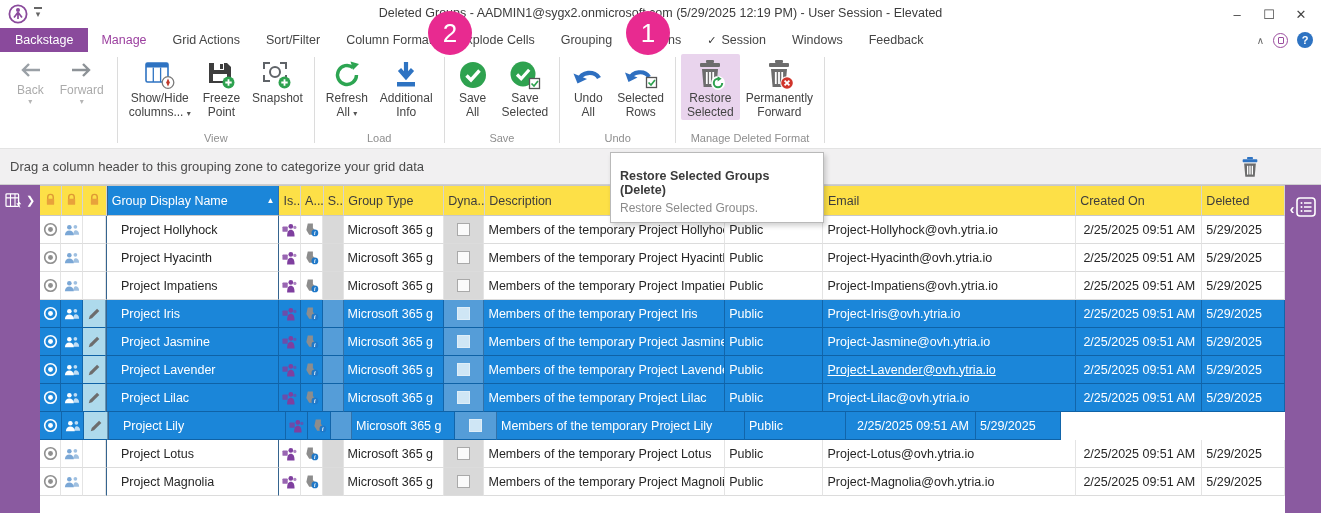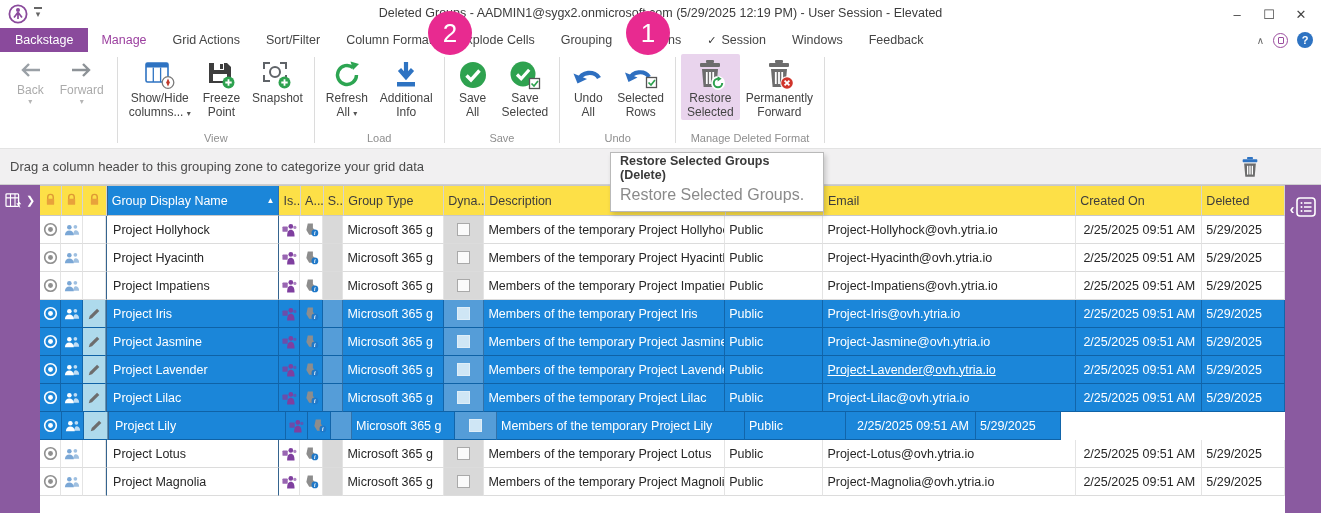--- a/index.html
+++ b/index.html
@@ -54,34 +54,34 @@
   .side-right .fly { height:47px; display:flex; align-items:center; justify-content:center; gap:2px; color:#fff; }
   .fly-chev { font-size:14px; font-weight:bold; color:#fff; }
   .grid-main { position:absolute; left:40px; top:0; width:1245px; height:328px; overflow:hidden; }
   .grow { display:flex; height:28px; }
   .ghead { display:flex; height:31px; border-top:1px solid #c8c8c8; background:#fde047; }
   .hcell { display:flex; align-items:center; padding:0 4px; border-right:1px solid #d4d4d4; border-bottom:1px solid #c8c8c8; color:#3d3d3d; overflow:hidden; white-space:nowrap; }
   .hcell.h-name { background:#1b86d9; color:#fff; border-right:1px solid #2f6fae; justify-content:space-between; }
   .h-sort { font-size:8px; color:#fff; margin-left:4px; }
   .cell { display:flex; align-items:center; padding:0 4px; border-right:1px solid #e4e4e4; border-bottom:1px solid #dcdcdc; overflow:hidden; white-space:nowrap; color:#262626; }
   .cell.icn-c { justify-content:center; padding:0; }
-  .grow .c-name { border-left:1px solid #35648f; border-right:1px solid #35648f; padding-left:6px; }
+  .grow .c-name { border-left:1px solid #35648f; border-right:1px solid #35648f; padding-left:14px; }
   .ghead .h-name { border-left:1px solid #35648f; }
   .c-grey { background:#d9d9d9; }
   .c-created { justify-content:flex-end; padding-right:6px; }
   .grow.sel .cell { background:#1b86d9; color:#fff; border-right:1px solid rgba(8,62,112,.45); border-bottom:1px solid #0f62a6; }
   .grow.sel .c-grey { background:#559dd8; }
   .grow.sel .c-edit { background:#aedaec; }
   .cb { width:13px; height:13px; border:1px solid #a9a9a9; background:#fafafa; margin:0 auto; }
   .grow.sel .cb { border-color:#dfeef8; background:#cfe6f5; }
 
   
-  .tooltip { position:absolute; left:610px; top:152px; width:214px; background:#fff; border:1px solid #b9b9b9; box-shadow:2px 3px 5px rgba(0,0,0,.18); padding:1px 9px 7px; z-index:20; }
+  .tooltip { position:absolute; left:610px; top:152px; width:214px; background:#fff; border:1px solid #b9b9b9; box-shadow:2px 3px 5px rgba(0,0,0,.18); padding:16px 9px 7px; z-index:20; }
   .tooltip .tt-title { font-weight:bold; color:#3a3a3a; font-size:12.5px; }
-  .tooltip .tt-body { color:#8a8a8a; font-size:16px; margin-top:4px; }
+  .tooltip .tt-body { color:#8a8a8a; font-size:12px; margin-top:4px; }
 
   
   .callout { position:absolute; width:44px; height:44px; border-radius:50%; background:#e82a90; color:#fff; font-size:26px; display:flex; align-items:center; justify-content:center; z-index:30; }
 </style>
 </head>
 <body>
 
 <div class="titlebar">
   <span class="app-icon">
     <svg width="20" height="20" viewBox="0 0 20 20">

